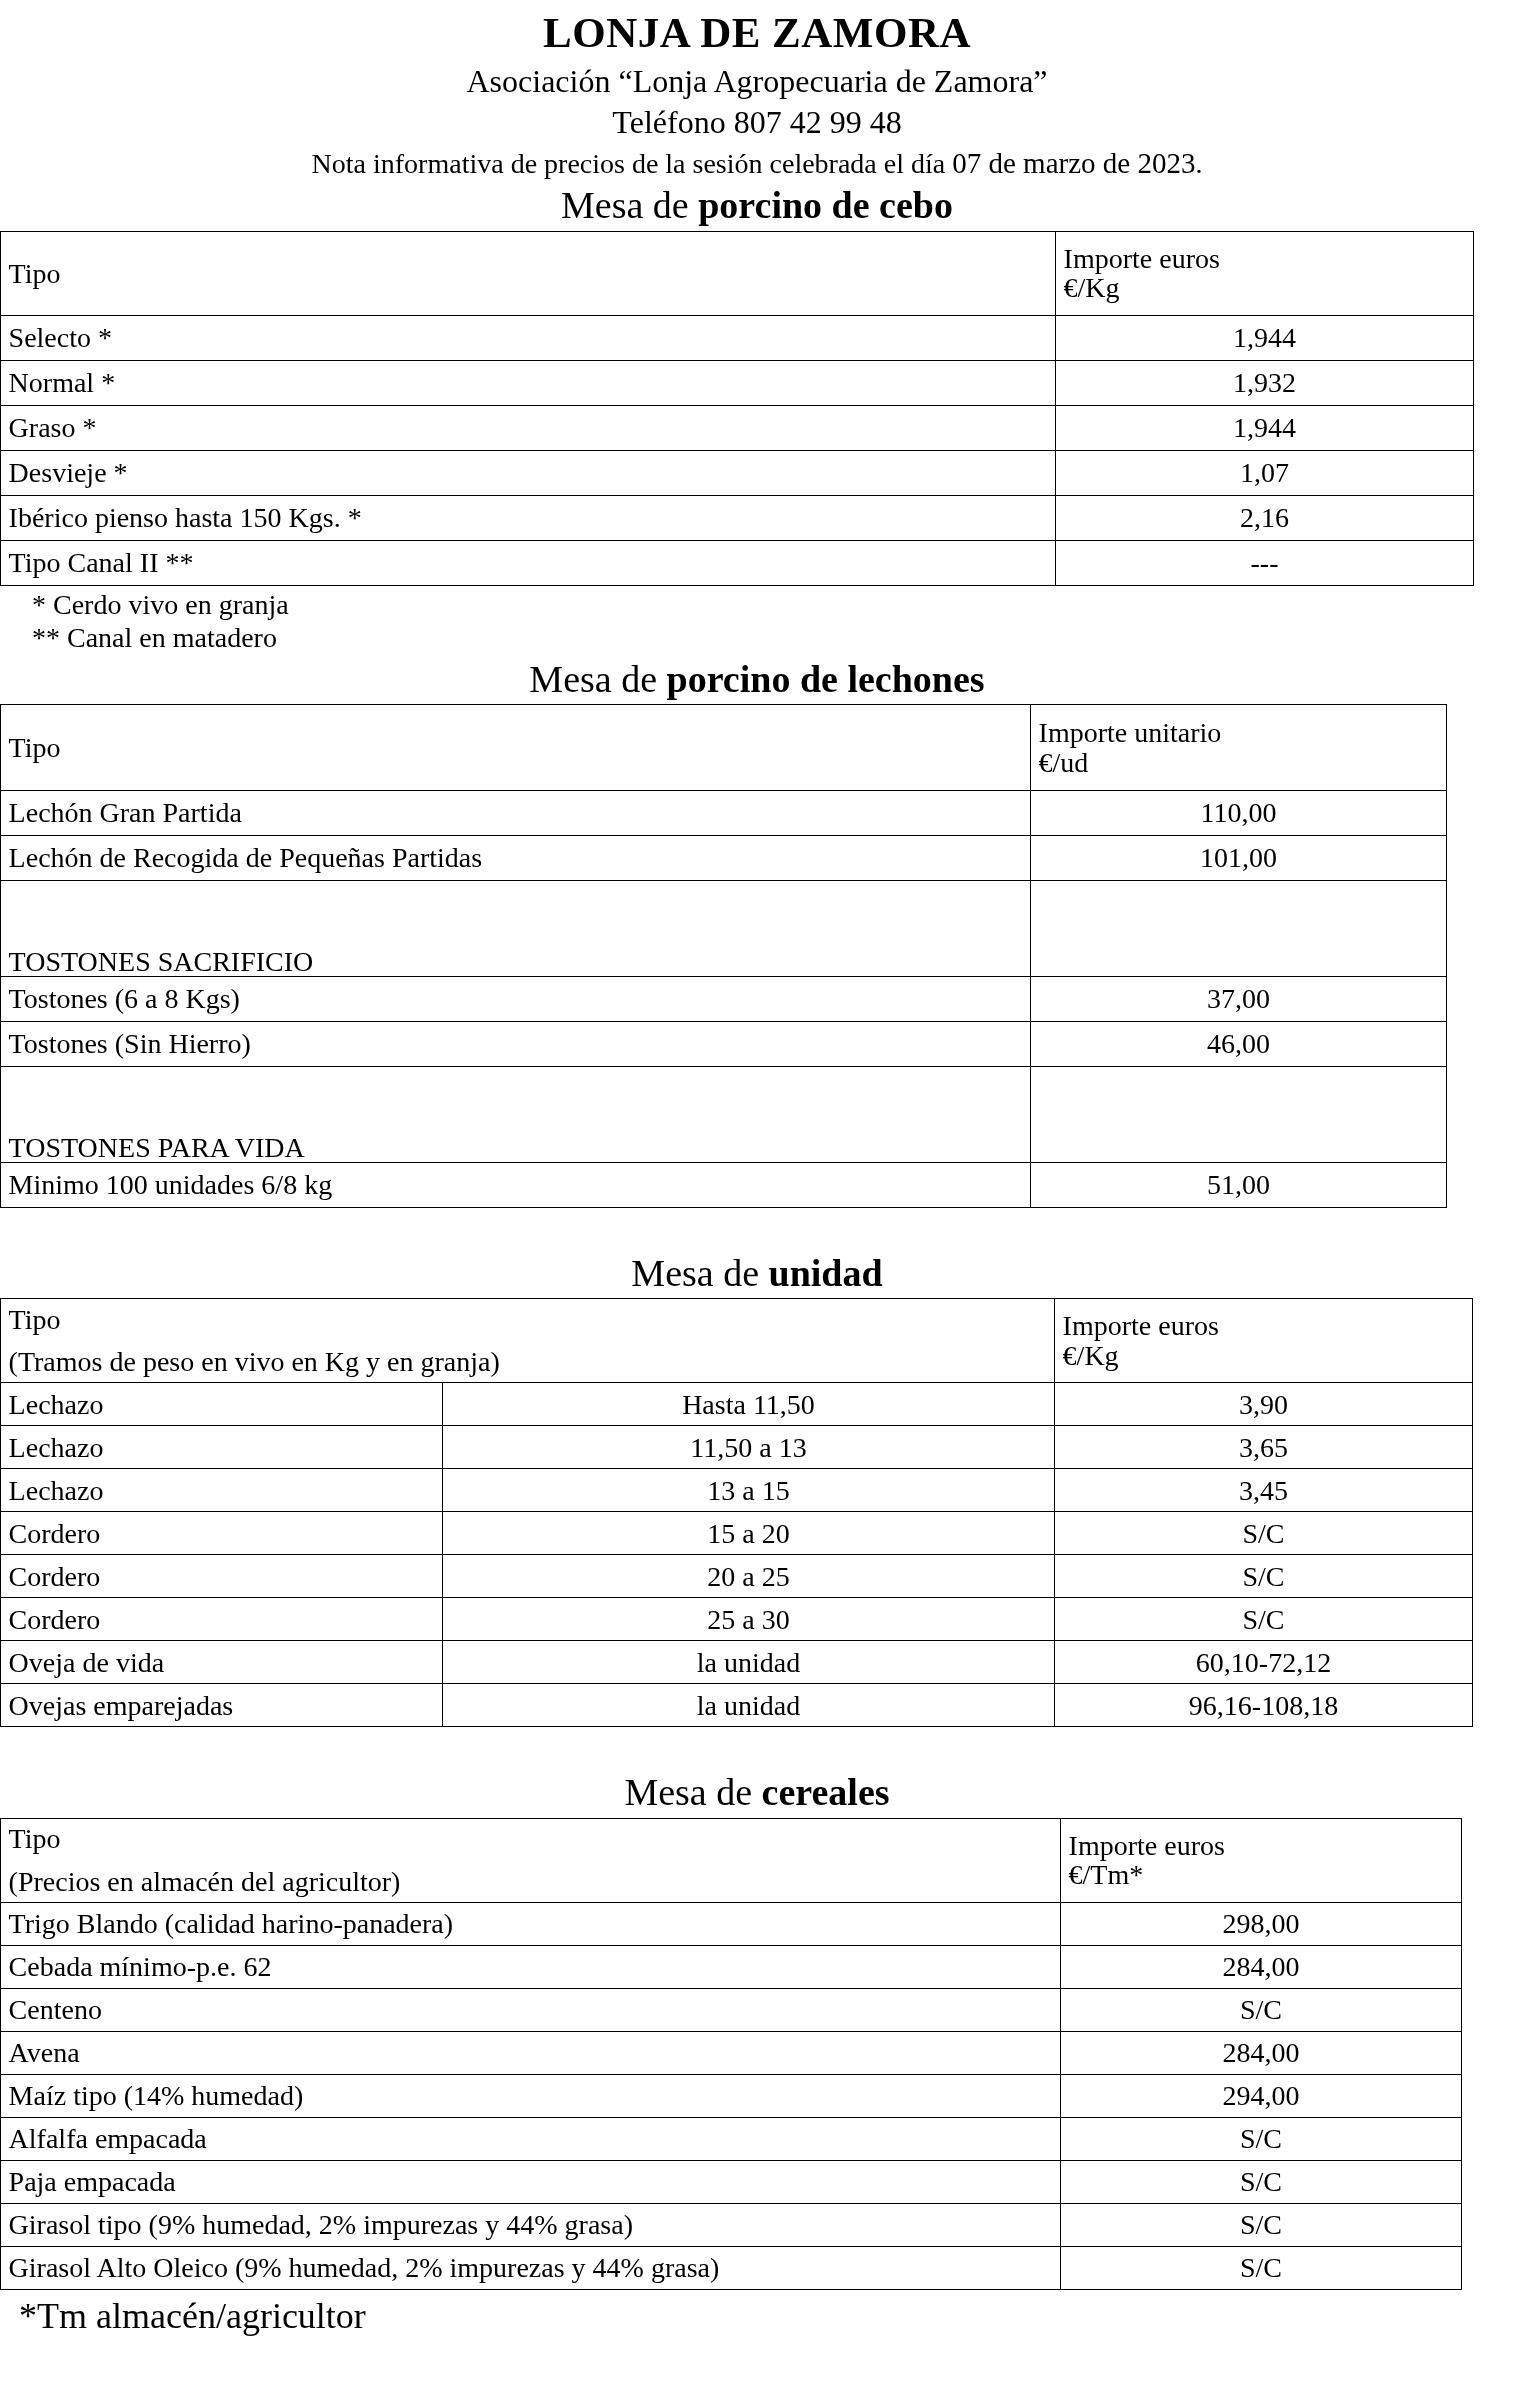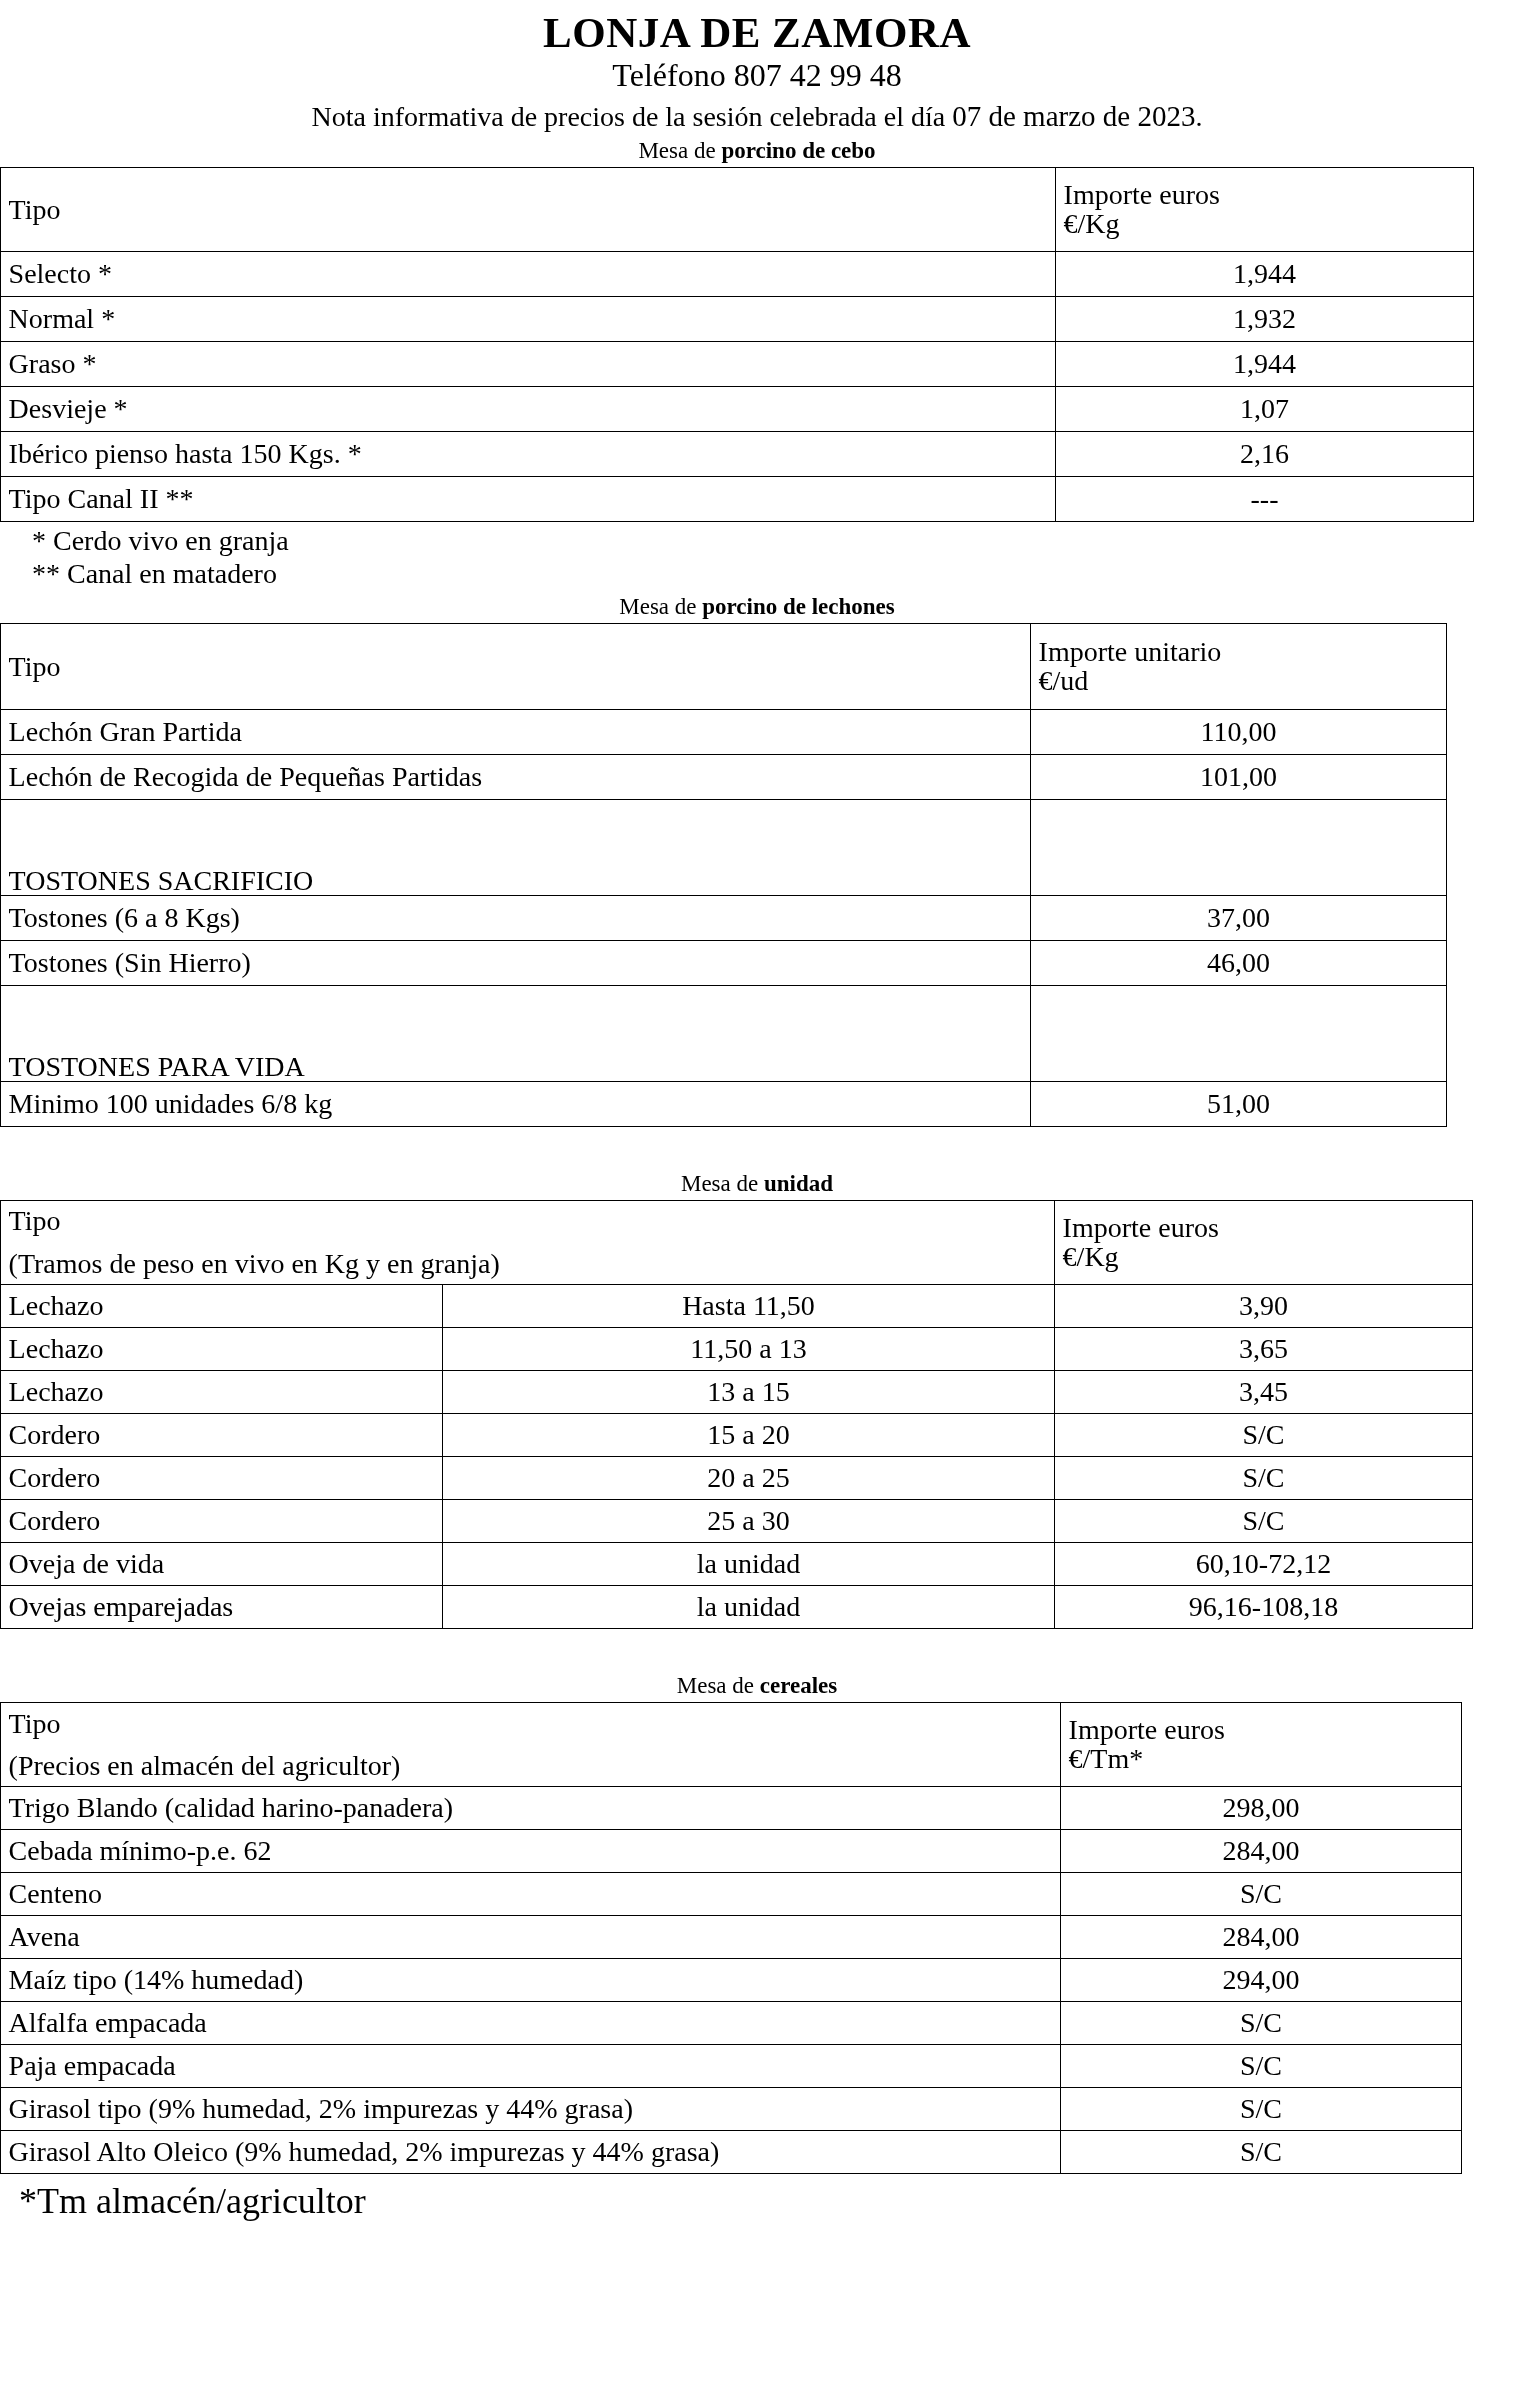--- a/index.html
+++ b/index.html
@@ -54,21 +54,21 @@
     text-align: center;
   }
   .doc-note .bold {
     font-weight: normal;
     font-size: 29px;
   }
 
   
   .mesa-heading {
     text-align: center;
-    font-size: 23px;
+    font-size: 38px;
     line-height: 1.15;
     margin: 0;
     padding-top: 3.8px;
     padding-bottom: 2.8px;
   }
   .mesa-heading .bold {
     font-weight: bold;
   }
 
   
@@ -158,20 +158,21 @@
   }
   .spacer-lg { height: 40px; }
 </style>
 </head>
 <body>
 
 <div class="page">
 
   <div class="masthead">
     <div class="doc-title">LONJA DE ZAMORA</div>
+    <div class="doc-subtitle">Asociación “Lonja Agropecuaria de Zamora”</div>
     <div class="doc-phone">Teléfono 807 42 99 48</div>
     <div class="doc-note">
       <span>Nota informativa de precios de la sesión celebrada el día</span>
       <span class="bold">07 de marzo de 2023</span><span>.</span>
     </div>
   </div>
 
   <div class="mesa-heading">
     <span>Mesa de</span>
     <span class="bold">porcino de cebo</span>

